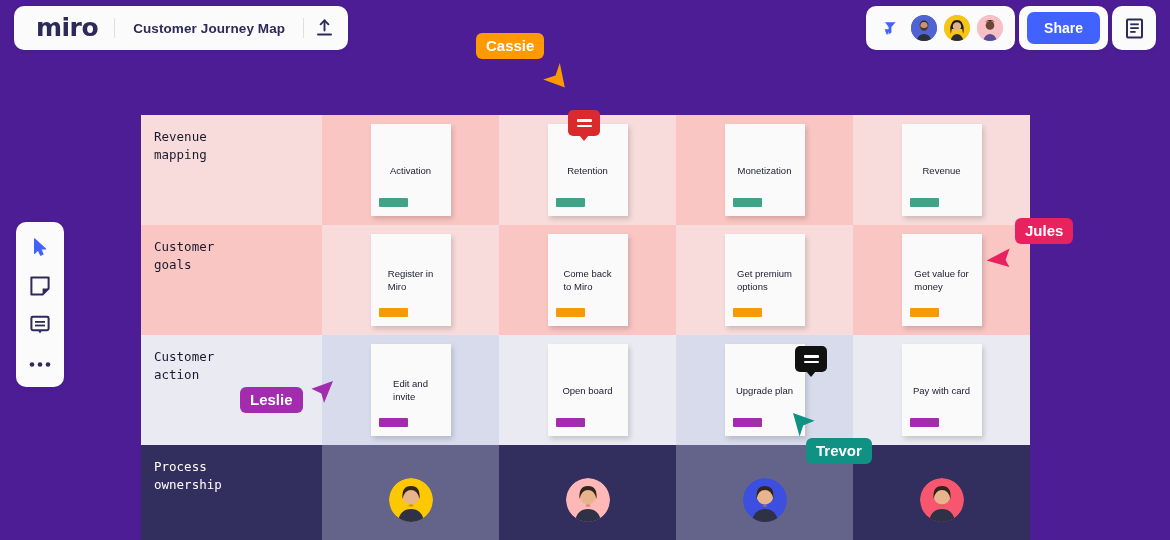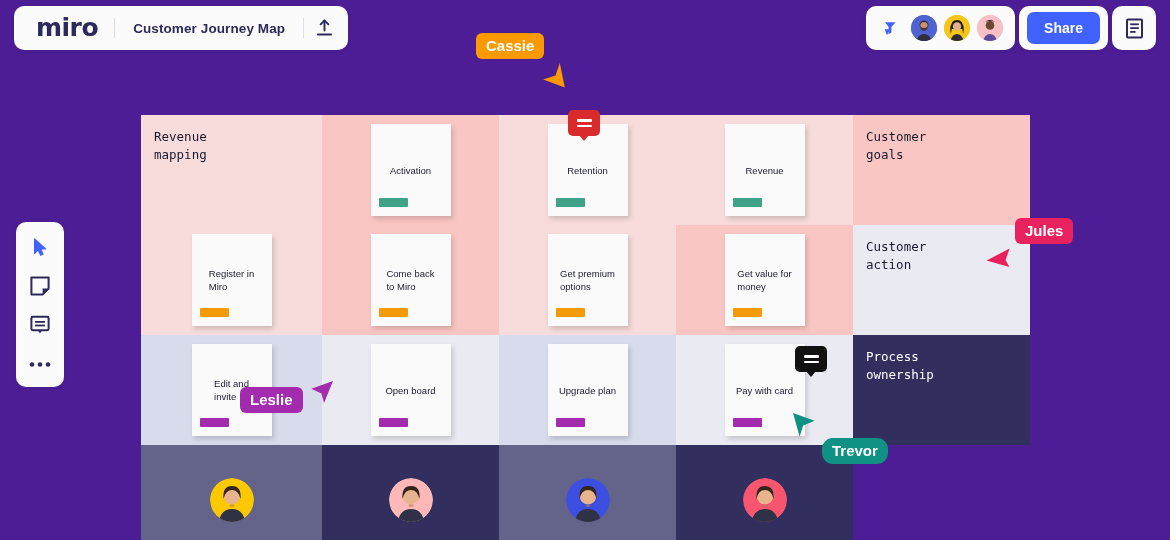--- a/index.html
+++ b/index.html
@@ -241,20 +241,26 @@
           <div class="card-text">Activation</div>
           <div class="tag" style="background: rgb(64, 162, 135);"></div>
         </div>
       </div>
       <div class="cell" style="background: rgb(247, 220, 219);">
         <div class="card">
           <div class="card-text">Retention</div>
           <div class="tag" style="background: rgb(64, 162, 135);"></div>
         </div>
       </div>
+      <div class="cell" style="background: rgb(250, 198, 196);">
+        <div class="card">
+          <div class="card-text">Monetization</div>
+          <div class="tag" style="background: rgb(64, 162, 135);"></div>
+        </div>
+      </div>
       <div class="cell" style="background: rgb(247, 220, 219);">
         <div class="card">
           <div class="card-text">Revenue</div>
           <div class="tag" style="background: rgb(64, 162, 135);"></div>
         </div>
       </div>
       <div class="cell" style="background: rgb(250, 198, 196);">
         <div class="row-label">Customer
 goals</div>
       </div>
@@ -385,19 +391,19 @@
   </div>
 
   <div class="cursor-group" style="left:240px; top:378px;">
     <div class="cursor-chip" style="left:0; top:9px; background:#a32bae;">Leslie</div>
     <svg class="cursor-arrow" width="34" height="34" viewBox="0 0 34 34" style="left:62px; top:0;">
       <path d="M31 3 L9.4 10.8 L19.4 15.6 L22 25 Z" fill="#a32bae"></path>
     </svg>
   </div>
 
   <div class="cursor-group" style="left:790px; top:410px;">
-    <div class="cursor-chip" style="left:32px; top:28px; background:#0f9184;border-radius:11px;">Trevor</div>
+    <div class="cursor-chip" style="left:16px; top:28px; background:#0f9184;">Trevor</div>
     <svg class="cursor-arrow" width="34" height="34" viewBox="0 0 34 34" style="left:0; top:0;">
       <path d="M3 3 L24.6 10.8 L13.2 15.4 L9.6 26.6 Z" fill="#0f9184"></path>
     </svg>
   </div>
 
 </div>
 
 </body></html>

